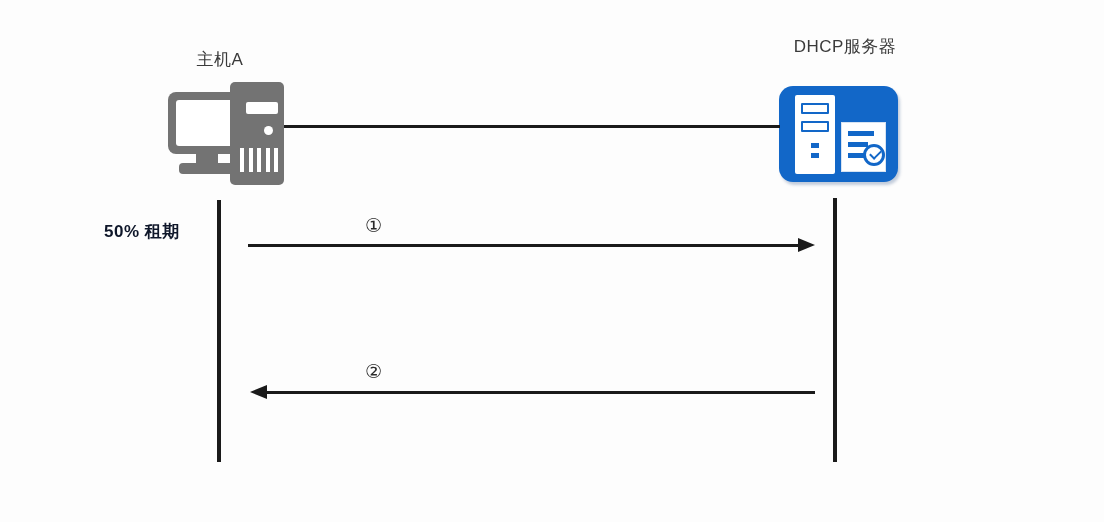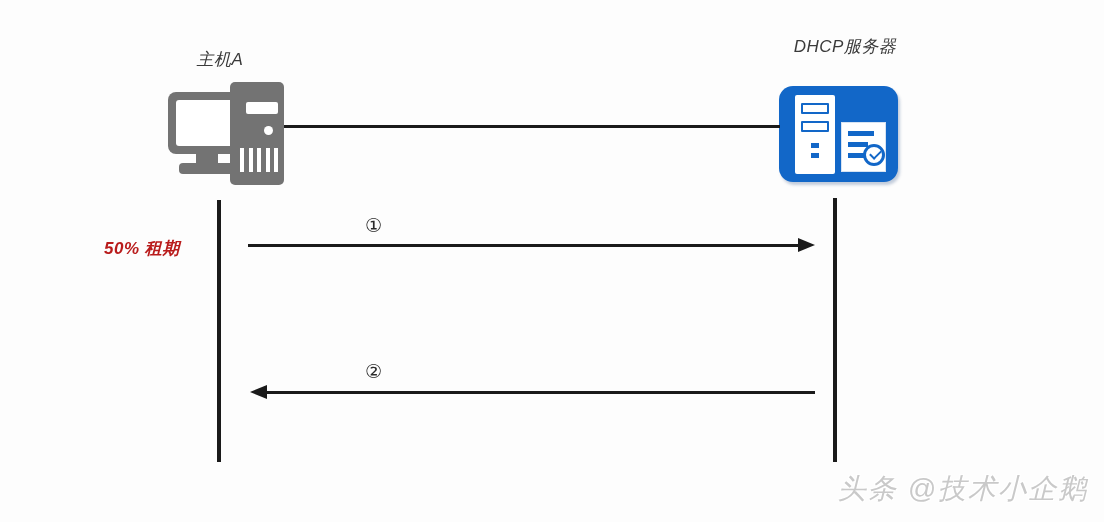--- a/index.html
+++ b/index.html
@@ -12,21 +12,20 @@
     background: #ffffff;
     font-family: "Liberation Sans", "DejaVu Sans", sans-serif;
     overflow: hidden;
     position: relative;
   }
   #canvas {
     position: relative;
     width: 1104px;
     height: 522px;
     background: #fdfdfd;
-    font-style: italic;
   }
 
   
   .node-label {
     position: absolute;
     font-size: 17px;
     color: #3a3a3a;
     letter-spacing: 0.5px;
     white-space: nowrap;
     text-align: center;
@@ -192,24 +191,24 @@
     width: 4px;
     background: #1a1a1a;
   }
   #host-lifeline   { left: 217px; top: 200px; height: 262px; }
   #server-lifeline { left: 833px; top: 198px; height: 264px; }
 
   
   #lease-note {
     position: absolute;
     left: 104px;
-    top: 237px;
+    top: 220px;
     font-size: 17px;
     font-weight: bold;
-    color: #b91c1c;
+    color: #0f172a;
     white-space: nowrap;
     letter-spacing: 0.5px;
   }
 
   
   .msg { position: absolute; }
   .msg-line {
     position: absolute;
     height: 3px;
     background: #1a1a1a;
@@ -324,15 +323,14 @@
   </div>
 
   <div id="msg2-caption" class="msg-caption">
     <span class="msg-num">②</span>
   </div>
   <div id="msg2" class="msg">
     <div class="msg-line"></div>
     <div class="arrowhead left"></div>
   </div>
 
-  <div id="watermark">头条 @技术小企鹅</div>
 
 </div>
 
 </body></html>

